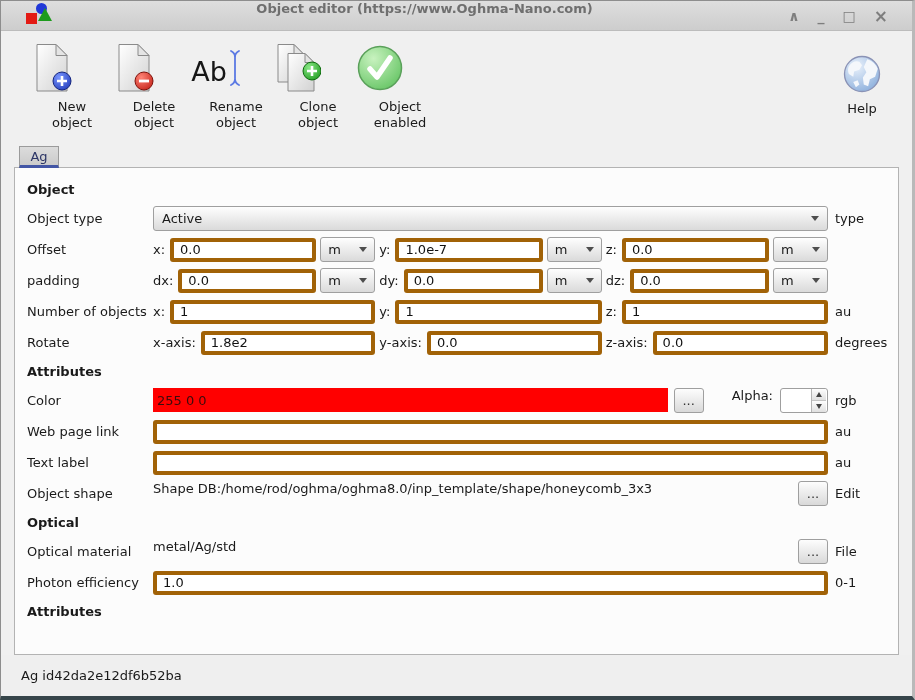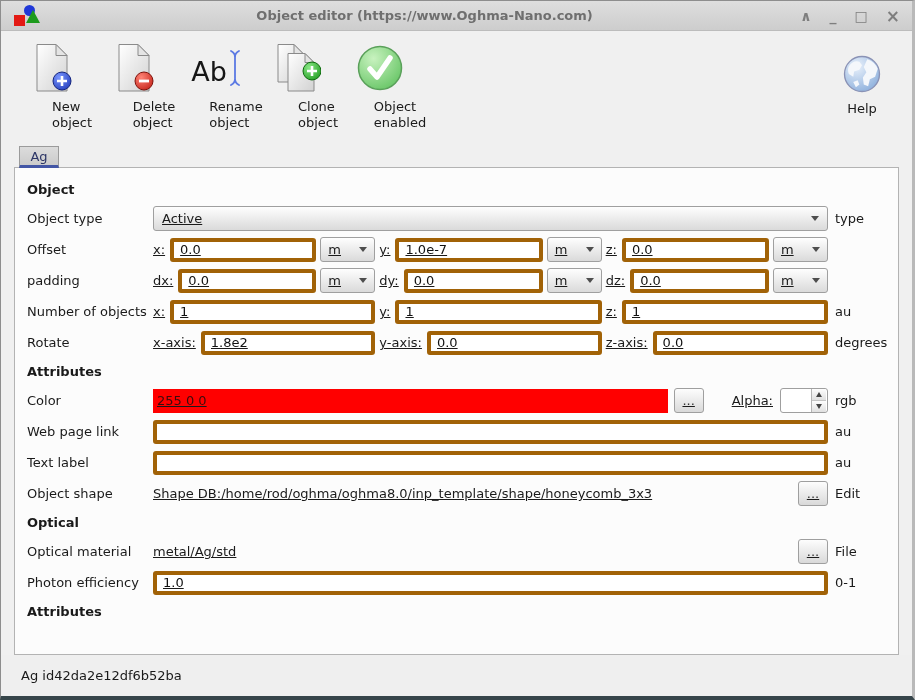--- a/index.html
+++ b/index.html
@@ -5,49 +5,49 @@
   html,body{margin:0;padding:0;background:#555;}
   *{box-sizing:border-box;}
   .window{
     width:915px;height:700px;margin:0 auto;
     border:1px solid #8d8d8d;border-right:3px solid #b9b9b9;border-bottom:4px solid #36454a;
     display:flex;flex-direction:column;background:#f0f0f0;
     font-family:"DejaVu Sans",sans-serif;font-size:13px;color:#1a1a1a;
   }
   
   .titlebar{flex:0 0 30px;background:linear-gradient(#dedede,#cdcdcd);
-    display:flex;align-items:center;padding:0 12px;border-bottom:1px solid #bcbcbc;}
+    display:flex;padding:0 24px;border-bottom:1px solid #bcbcbc;}
   .win-logo{width:36px;height:26px;position:relative;flex:0 0 36px;}
   .logo-circle{position:absolute;left:11px;top:2px;width:11px;height:11px;border-radius:50%;background:#2038d8;}
   .logo-square{position:absolute;left:1px;top:12px;width:11px;height:11px;background:#e31a14;}
   .logo-triangle{position:absolute;left:13px;top:7px;width:0;height:0;
     border-left:7px solid transparent;border-right:7px solid transparent;border-bottom:13px solid #1d9b1d;}
   .title-text{flex:1;text-align:center;font-weight:bold;color:#6f6f6f;}
   .win-controls{display:flex;gap:18px;color:#7e7e7e;font-weight:bold;font-size:14px;flex:0 0 auto;align-items:center;}
   .win-controls span{cursor:default;line-height:14px;}
   
   .toolbar{flex:0 0 auto;display:flex;align-items:flex-start;padding:10px 18px 8px 18px;gap:16px;}
   .toolbtn{width:66px;display:flex;flex-direction:column;align-items:center;gap:4px;}
-  .toolbtn .lbl{line-height:16px;white-space:nowrap;margin-left:40px;}
+  .toolbtn .lbl{text-align:center;line-height:16px;white-space:nowrap;margin-left:40px;}
   .icon-slot{height:54px;display:flex;align-items:center;justify-content:center;}
   .rename-glyph{display:flex;align-items:flex-end;font-size:27px;color:#161616;}
   .spacer{flex:1;}
   .helpbtn{width:64px;display:flex;flex-direction:column;align-items:center;gap:6px;padding-top:12px;}
   
   .tabstrip{flex:0 0 auto;padding-left:18px;margin-top:6px;position:relative;z-index:2;}
   .tab{display:inline-block;min-width:40px;text-align:center;padding:2px 10px 1px;
     background:linear-gradient(#dcdcdc,#cbcbcb);border:1px solid #9b9b9b;
     border-bottom:3px solid #4356a5;color:#2c3566;position:relative;top:1px;}
   
   .panel{flex:1 1 auto;margin:0 13px;background:#fcfcfc;border:1px solid #b3b3b3;
     padding:8px 8px 0 12px;overflow:hidden;}
   .section{height:27px;display:flex;align-items:center;font-weight:bold;}
   .row{height:31px;display:grid;grid-template-columns:126px 1fr 62px;align-items:center;}
   .rowlabel{white-space:nowrap;}
-  .mid{display:flex;align-items:center;min-width:0;text-decoration:underline;}
+  .mid{display:flex;min-width:0;}
   .unit{padding-left:7px;white-space:nowrap;}
   .grp{flex:1;display:flex;align-items:center;min-width:0;}
   .sub{padding-right:5px;white-space:nowrap;}
   input.text{flex:1;min-width:0;height:24px;border:4px solid #a16207;border-radius:3px;
     padding:0 6px;font:13px "DejaVu Sans",sans-serif;background:#fff;color:#111;}
   .combo{flex:1;height:25px;background:linear-gradient(#fefefe,#dadada);border:1px solid #9f9f9f;
     border-radius:3px;display:flex;align-items:center;justify-content:space-between;padding:0 8px;min-width:0;}
   .unitsel{flex:0 0 55px;margin-left:4px;height:25px;background:linear-gradient(#fefefe,#dadada);
     border:1px solid #9f9f9f;border-radius:3px;display:flex;align-items:center;
     justify-content:space-between;padding:0 7px;}

